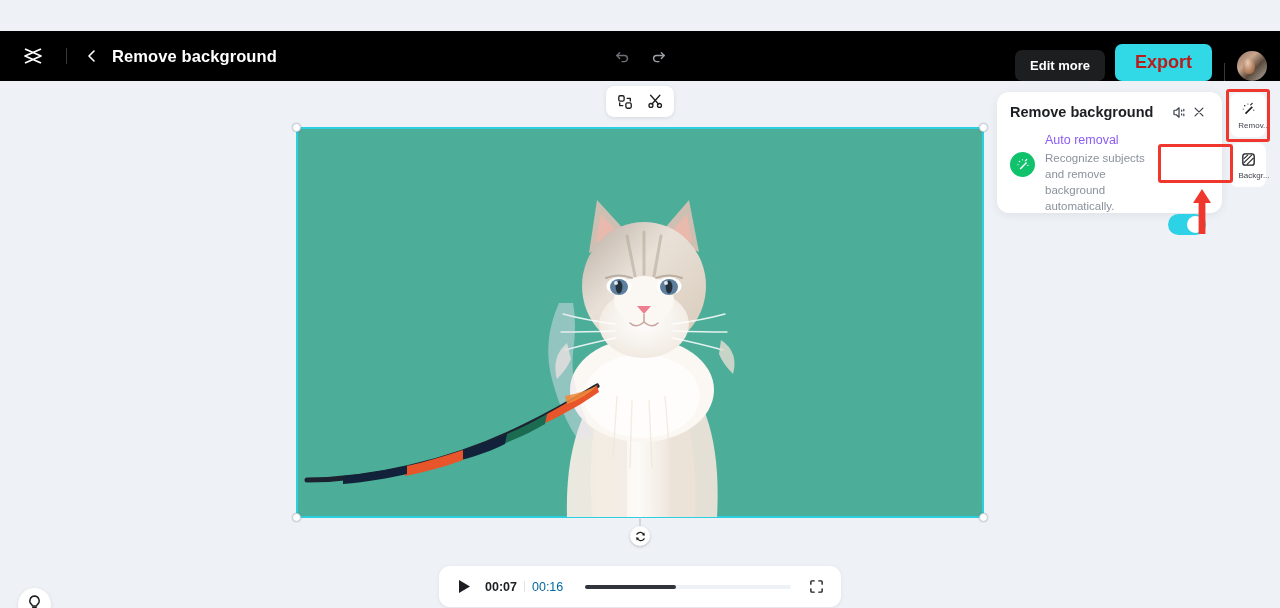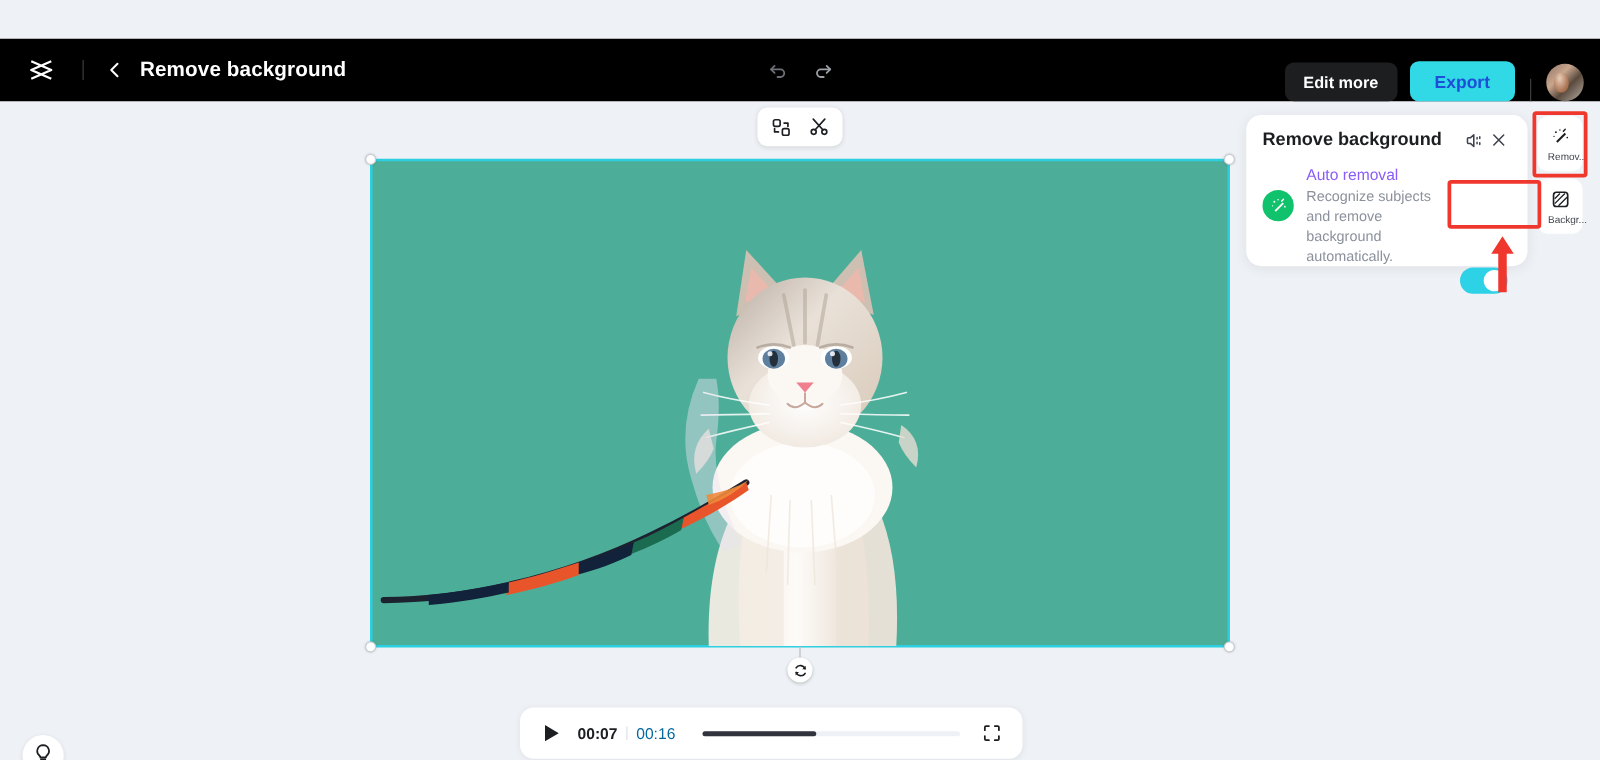--- a/index.html
+++ b/index.html
@@ -38,22 +38,22 @@
     display: flex; align-items: flex-end; gap: 10px;
   }
   .btn-edit-more {
     background: #1d1e20; color: #ffffff;
     font-size: 13px; font-weight: bold;
     border-radius: 7px; padding: 8px 15px;
     cursor: pointer; border: none;
     font-family: "Liberation Sans", sans-serif;
   }
   .btn-export {
-    background: #31d9e6; color: #1d4ed8;
-    font-size: 14px; font-weight: bold;
+    background: #31d9e6; color: #b91c1c;
+    font-size: 18px; font-weight: bold;
     border-radius: 7px; padding: 8px 20px;
     cursor: pointer; border: none;
     font-family: "Liberation Sans", sans-serif;
   }
   .hdr-divider2 { width: 1px; height: 18px; background: #3a3a3a; margin: 0 2px; }
   .avatar {
     width: 30px; height: 30px; border-radius: 50%;
     overflow: hidden; cursor: pointer;
     background: linear-gradient(135deg,#8f7364 0%,#c9a68e 35%,#5a4a3d 60%,#b9b1a6 100%);
     position: relative;
@@ -106,21 +106,21 @@
     position: absolute; left: 50%; top: 398px;
     width: 20px; height: 20px; margin-left: -10px;
     background: #ffffff; border-radius: 50%;
     display: flex; align-items: center; justify-content: center;
     box-shadow: 0 1px 3px rgba(0,0,0,0.22);
     cursor: pointer;
   }
 
   
   .player {
-    position: absolute; left: 416px; top: 535px;
+    position: absolute; left: 439px; top: 535px;
     width: 402px; height: 41px;
     background: #ffffff; border-radius: 11px;
     display: flex; align-items: center;
     padding: 0 16px;
     box-shadow: 0 1px 5px rgba(0,0,0,0.07);
   }
   .play-btn { width: 18px; height: 18px; display: flex; align-items: center; justify-content: center; cursor: pointer; }
   .time-cur { font-size: 12.5px; font-weight: bold; color: #1c1e21; margin-left: 12px; }
   .time-sep { width: 1px; height: 11px; background: #dfe2e7; margin: 0 7px; }
   .time-tot { font-size: 12.5px; color: #0369a1; }

